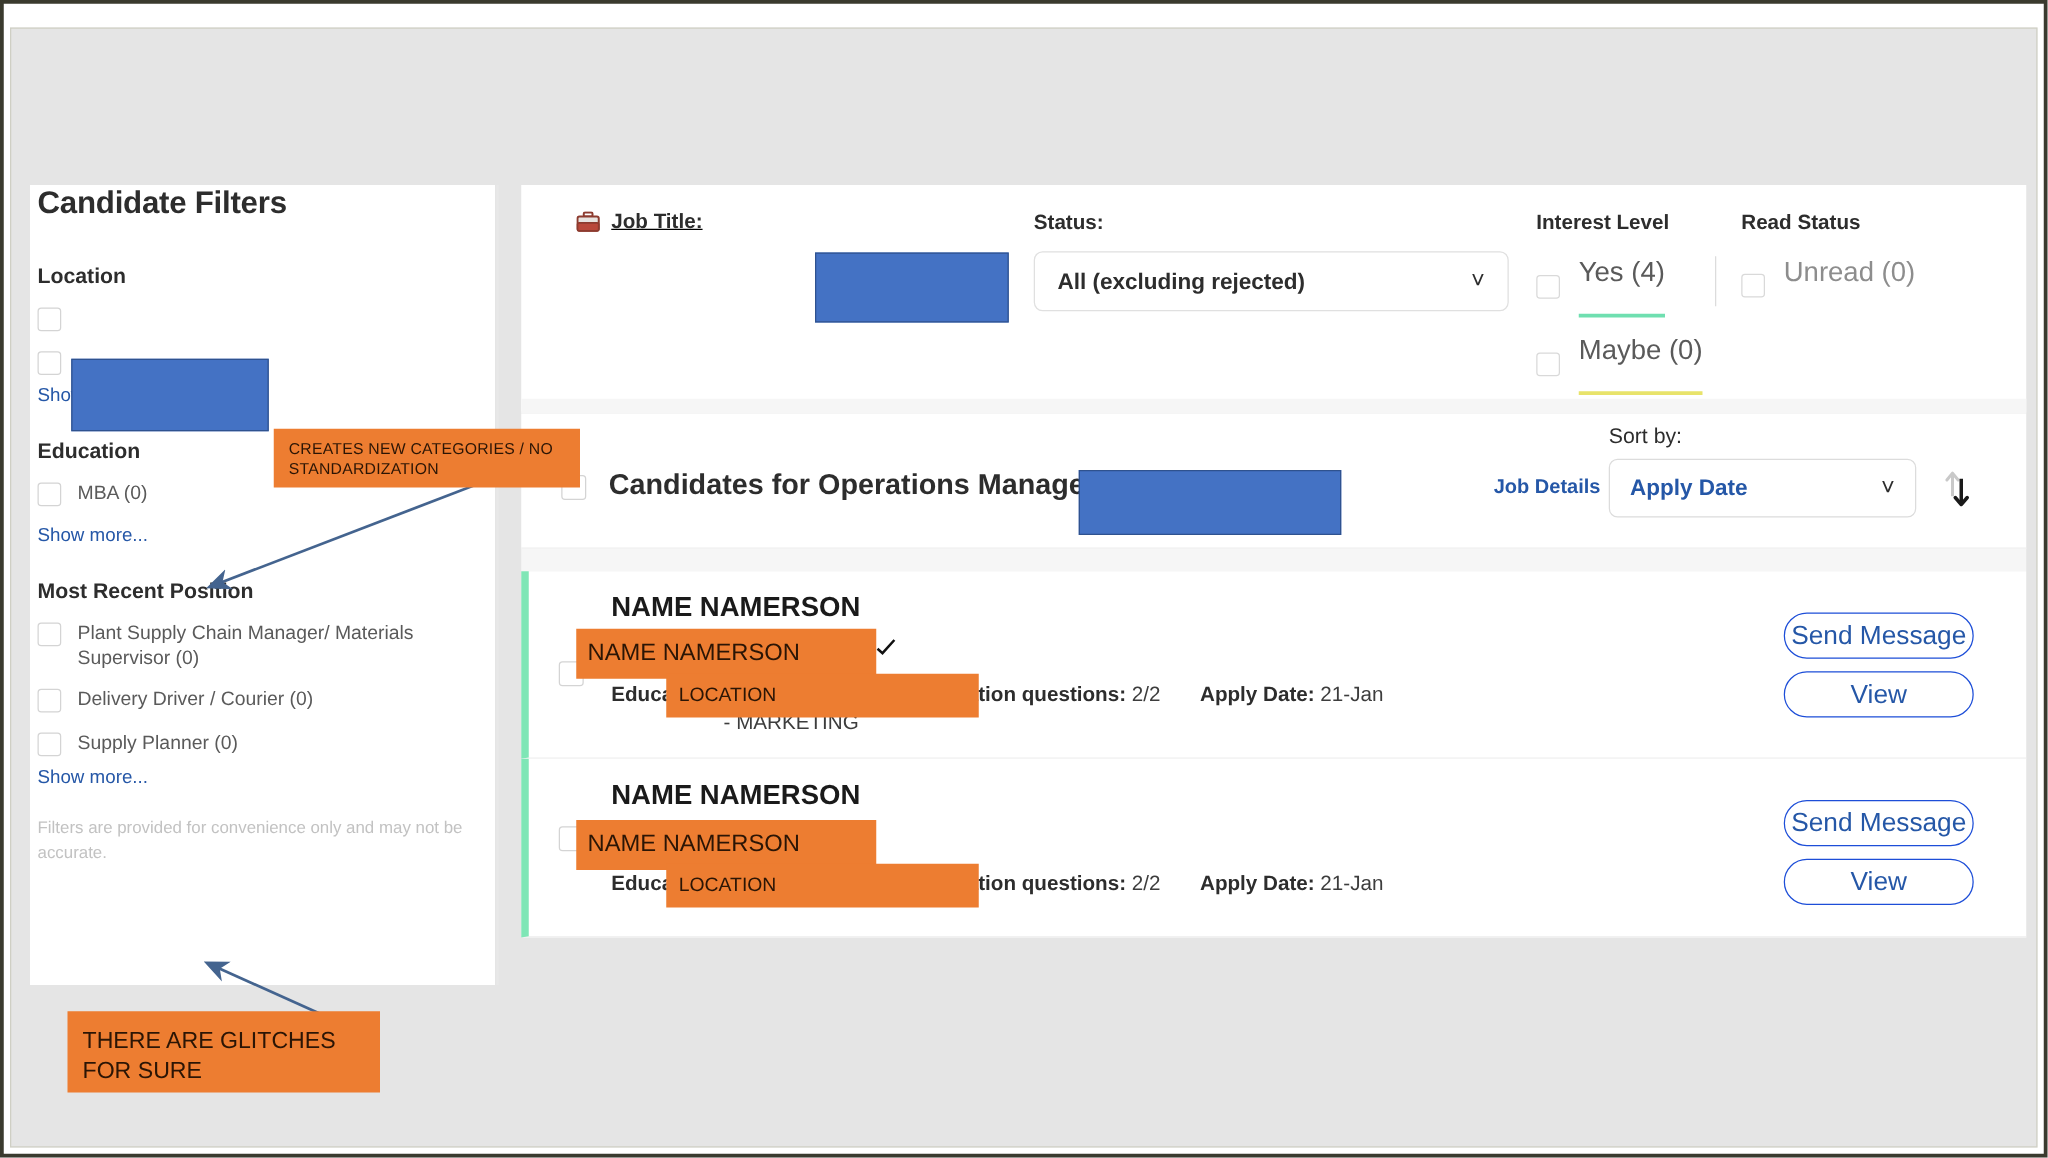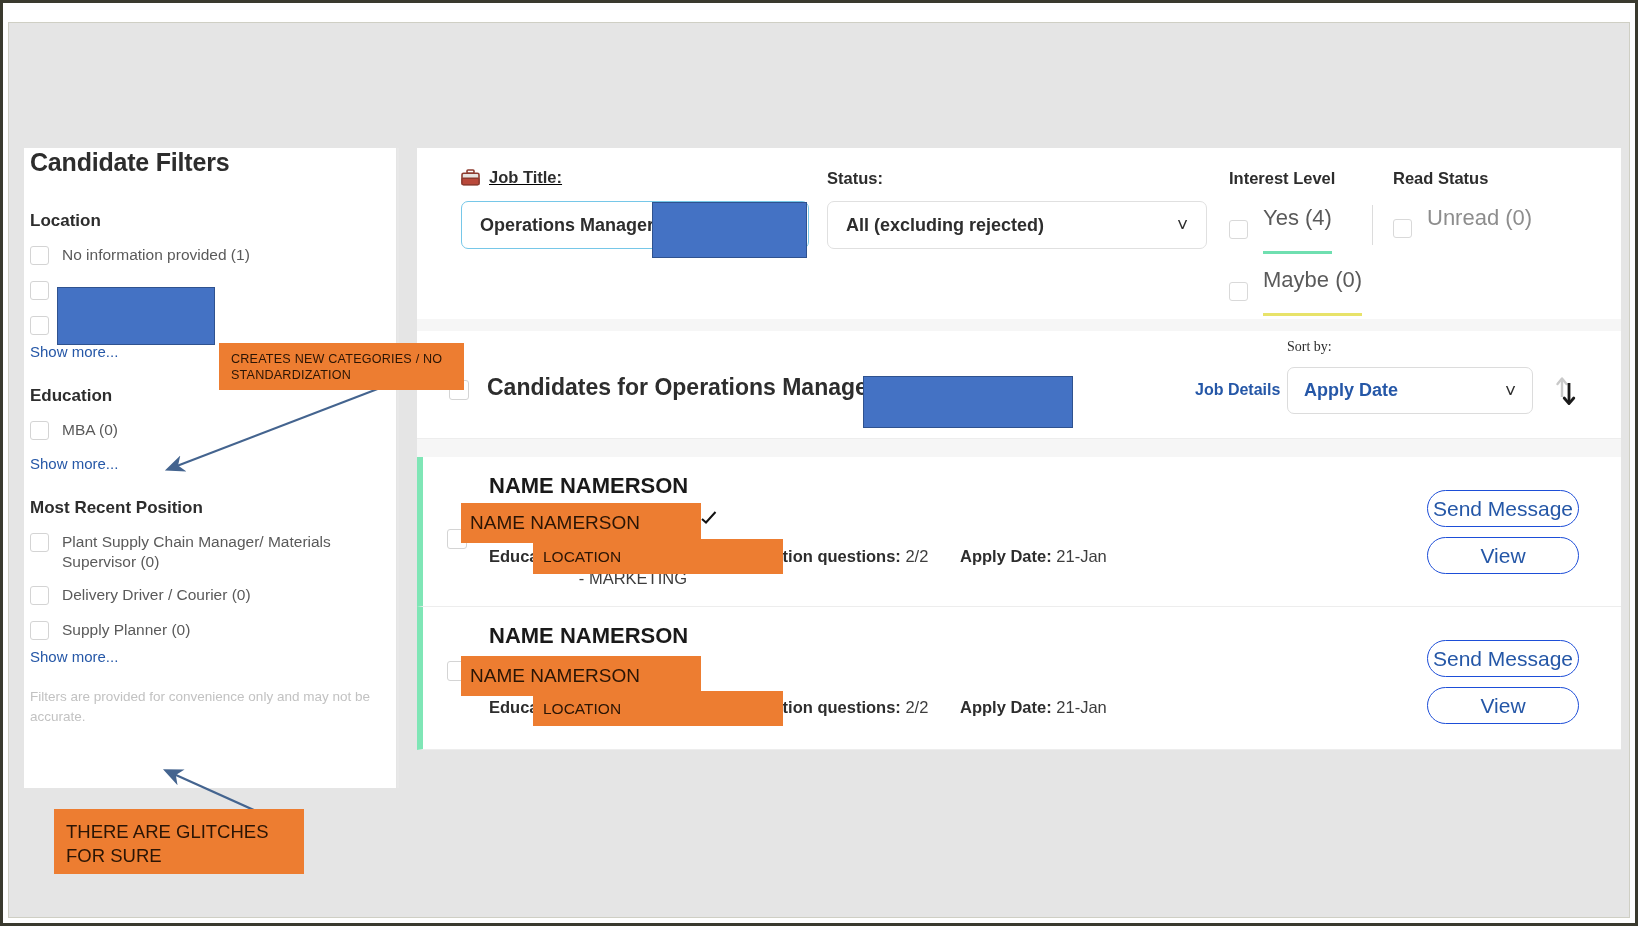--- a/index.html
+++ b/index.html
@@ -109,21 +109,21 @@
 
   
   #cand-header {
     position:absolute; left:18px; top:183px; right:0; height:108px;
     background:#ffffff; border-bottom:1px solid #ededed;
   }
   .cand-title {
     font-size:23px; font-weight:bold; color:#2d2d2d;
   }
   .joblink { font-size:16px; font-weight:bold; color:#2557a7; cursor:pointer; }
-  .sortlabel { font-size:14px; color:#2d2d2d;font-family:Liberation Serif, serif; }
+  .sortlabel { font-size:17px; color:#2d2d2d; }
   .sortsel {
     width:246px; height:47px; background:#fff;
     border:1px solid #dcdcdc; border-radius:7px;
     display:flex; align-items:center; justify-content:space-between;
     padding:0 16px; font-size:18px; font-weight:bold; color:#2557a7;
   }
 
   
   .card {
     position:absolute; left:18px; right:0;
@@ -158,24 +158,20 @@
 <div id="frame-inner">
 
   <div id="sidebar-divider"></div>
 
   <div id="sidebar">
 
     <div class="side-title">Candidate Filters</div>
 
     <div class="group-title">Location</div>
 
-    <div class="filter-row">
-      <div class="cbox"></div>
-      <div class="filter-label">No information provided (1)</div>
-    </div>
     <div class="filter-row">
       <div class="cbox"></div>
     </div>
     <div class="filter-row" style="margin-bottom:6px">
       <div class="cbox"></div>
     </div>
     <div class="show-more">Show more...</div>
 
     <div class="group-title">Education</div>
     <div class="filter-row">
@@ -210,23 +206,20 @@
 
       <div style="position:absolute; left:44px; top:20px; display:flex; align-items:center; gap:9px;text-decoration:underline;">
         <span style="display:inline-flex;">
           <svg width="19" height="17" viewBox="0 0 19 17" aria-hidden="true">
             <rect x="6" y="1" width="7" height="3.2" rx="1" fill="none" stroke="#8d3b2f" stroke-width="1.6"></rect>
             <rect x="1" y="4.2" width="17" height="11.4" rx="1.6" fill="#e8e4e0" stroke="#8d3b2f" stroke-width="1.6"></rect>
             <rect x="1" y="9.2" width="17" height="6.4" rx="1.2" fill="#b9483a" stroke="#8d3b2f" stroke-width="1.4"></rect>
           </svg>
         </span>
         <span class="fl-label">Job Title:</span>
-      </div>
-      <div class="combo focused" style="position:absolute; left:44px; top:53px; width:348px;">
-        <span>Operations Manager</span>
       </div>
 
       <div class="redact" style="left:235px; top:54px; width:155px; height:56px;"></div>
 
       <div class="fl-label" style="position:absolute; left:410px; top:21px;">Status:</div>
       <div class="combo" style="position:absolute; left:410px; top:53px; width:380px;">
         <span>All (excluding rejected)</span>
         <span class="chev">˅</span>
       </div>
 

